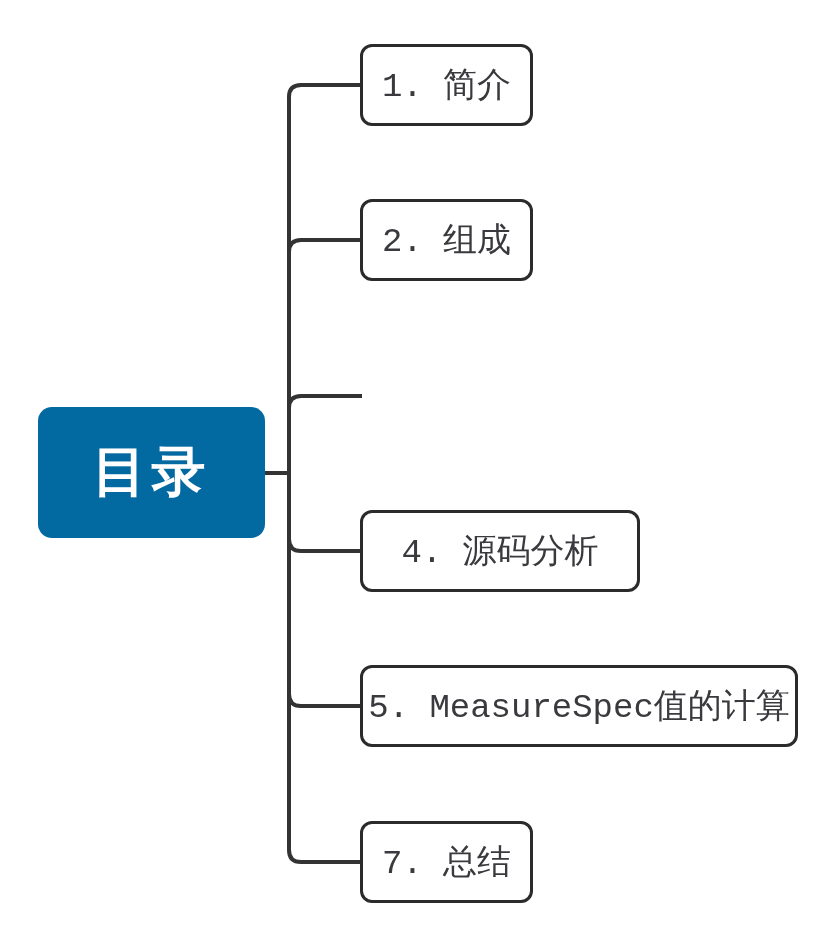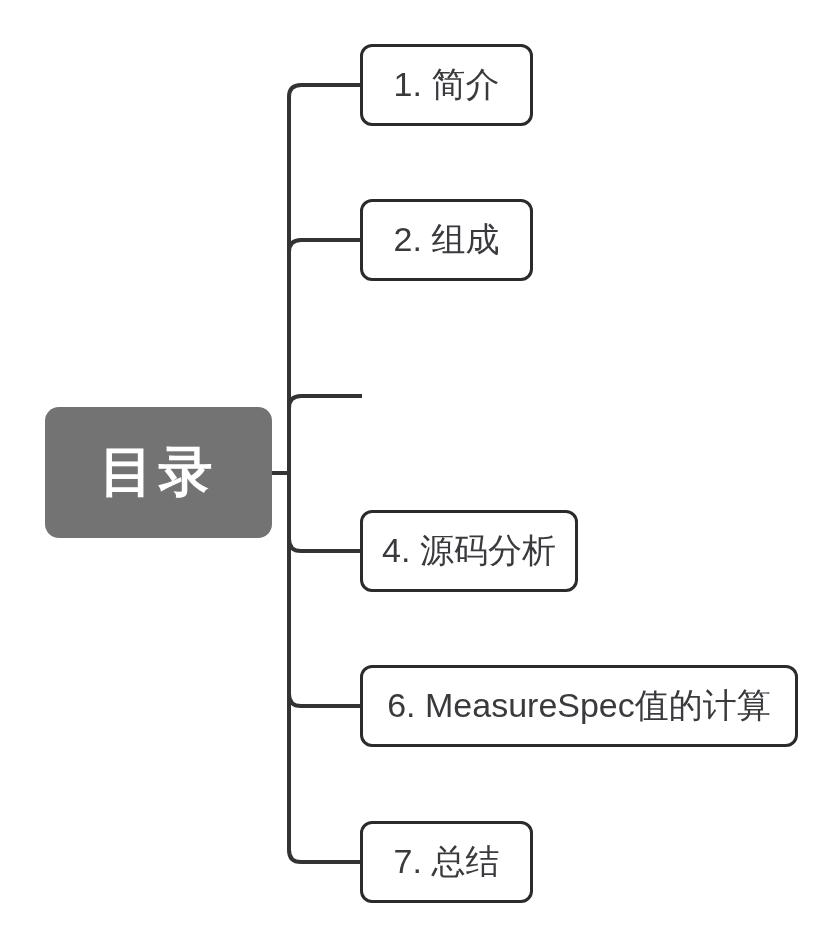--- a/index.html
+++ b/index.html
@@ -33,42 +33,43 @@
     background: #ffffff;
     border: 3px solid #2b2b2b;
     border-radius: 12px;
     display: flex;
     align-items: center;
     justify-content: center;
     font-size: 34px;
     color: #3a3a3e;
     white-space: nowrap;
     height: 82px;
+    font-family: Liberation Mono, monospace;
   }
   .root-node {
     position: absolute;
     box-sizing: border-box;
-    left: 45px;
+    left: 38px;
     top: 407px;
     width: 227px;
     height: 131px;
-    background: #737373;
+    background: #0369a1;
     border-radius: 14px;
     display: flex;
     align-items: center;
     justify-content: center;
     font-size: 54px;
     font-weight: bold;
     letter-spacing: 5px;
     color: #ffffff;
   }
   .n1 { left: 360px; top: 44px;  width: 173px; }
   .n2 { left: 360px; top: 199px; width: 173px; }
   .n3 { left: 360px; top: 355px; width: 232px; }
-  .n4 { left: 360px; top: 510px; width: 218px; }
+  .n4 { left: 360px; top: 510px; width: 280px; }
   .n5 { left: 360px; top: 665px; width: 438px; }
   .n6 { left: 360px; top: 821px; width: 173px; }
 </style>
 </head>
 <body>
 
 <div class="canvas">
 
   <svg class="connectors" viewBox="0 0 834 948" xmlns="http://www.w3.org/2000/svg">
     <path d="M255,473 H289"></path>
@@ -82,17 +83,17 @@
 
   <div class="root-node">目录</div>
 
   <div class="node n1">1. 简介</div>
 
   <div class="node n2">2. 组成</div>
 
 
   <div class="node n4">4. 源码分析</div>
 
-  <div class="node n5">6. MeasureSpec值的计算</div>
+  <div class="node n5">5. MeasureSpec值的计算</div>
 
   <div class="node n6">7. 总结</div>
 
 </div>
 
 </body></html>

